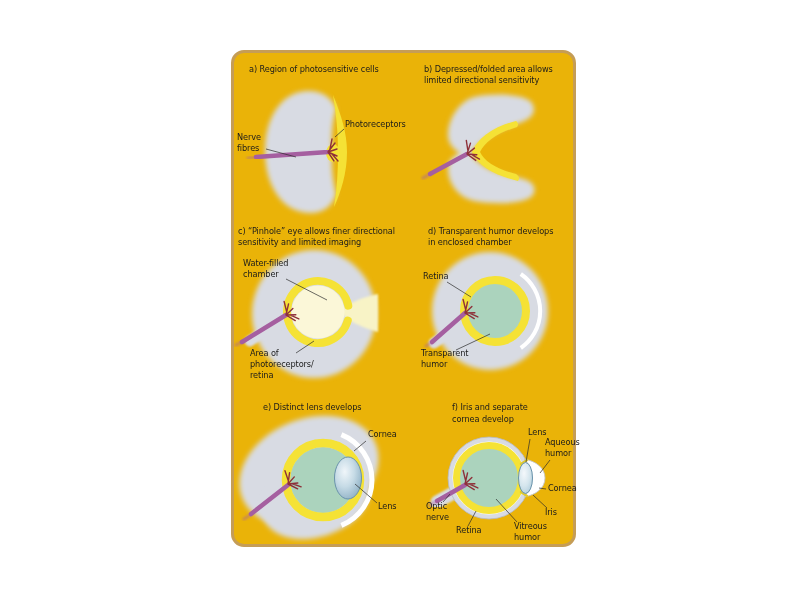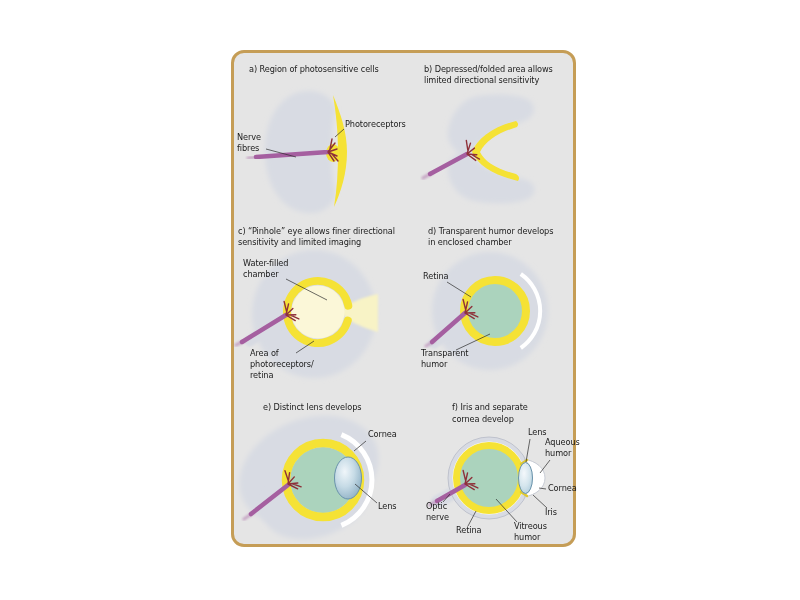--- a/index.html
+++ b/index.html
@@ -1,19 +1,19 @@
 <!DOCTYPE html>
 <html><head>
 <meta charset="utf-8">
 <style>
   html,body { margin:0; padding:0; }
   body { width:800px; height:600px; background:#ffffff; position:relative;
          font-family:"DejaVu Sans", sans-serif; overflow:hidden; }
   .card { position:absolute; left:231px; top:50px; width:339px; height:491px;
-          background:#e5e5e5; border:3px solid #c59d56; border-radius:13px; }
+          background:#eab308; border:3px solid #c59d56; border-radius:13px; }
   svg { overflow:visible; display:block; }
   .t   { font:8.2px "DejaVu Sans", sans-serif; fill:#1b1b1b; letter-spacing:-0.1px; }
   .ptr { stroke:#2b2b2b; stroke-width:0.7; fill:none; }
   .gray { fill:#d8dbe3; }
   .nerve     { stroke:#a55fa0; stroke-width:4.5; fill:none; stroke-linecap:round; }
   .nervetail { stroke:#a55fa0; stroke-width:3.2; fill:none; stroke-linecap:round; opacity:.45; }
   .yellow { fill:#f5e235; }
   .yring  { stroke:#f5e235; fill:none; }
   .teal   { fill:#abd3bd; }
   .whitearc { stroke:#ffffff; fill:none; }

